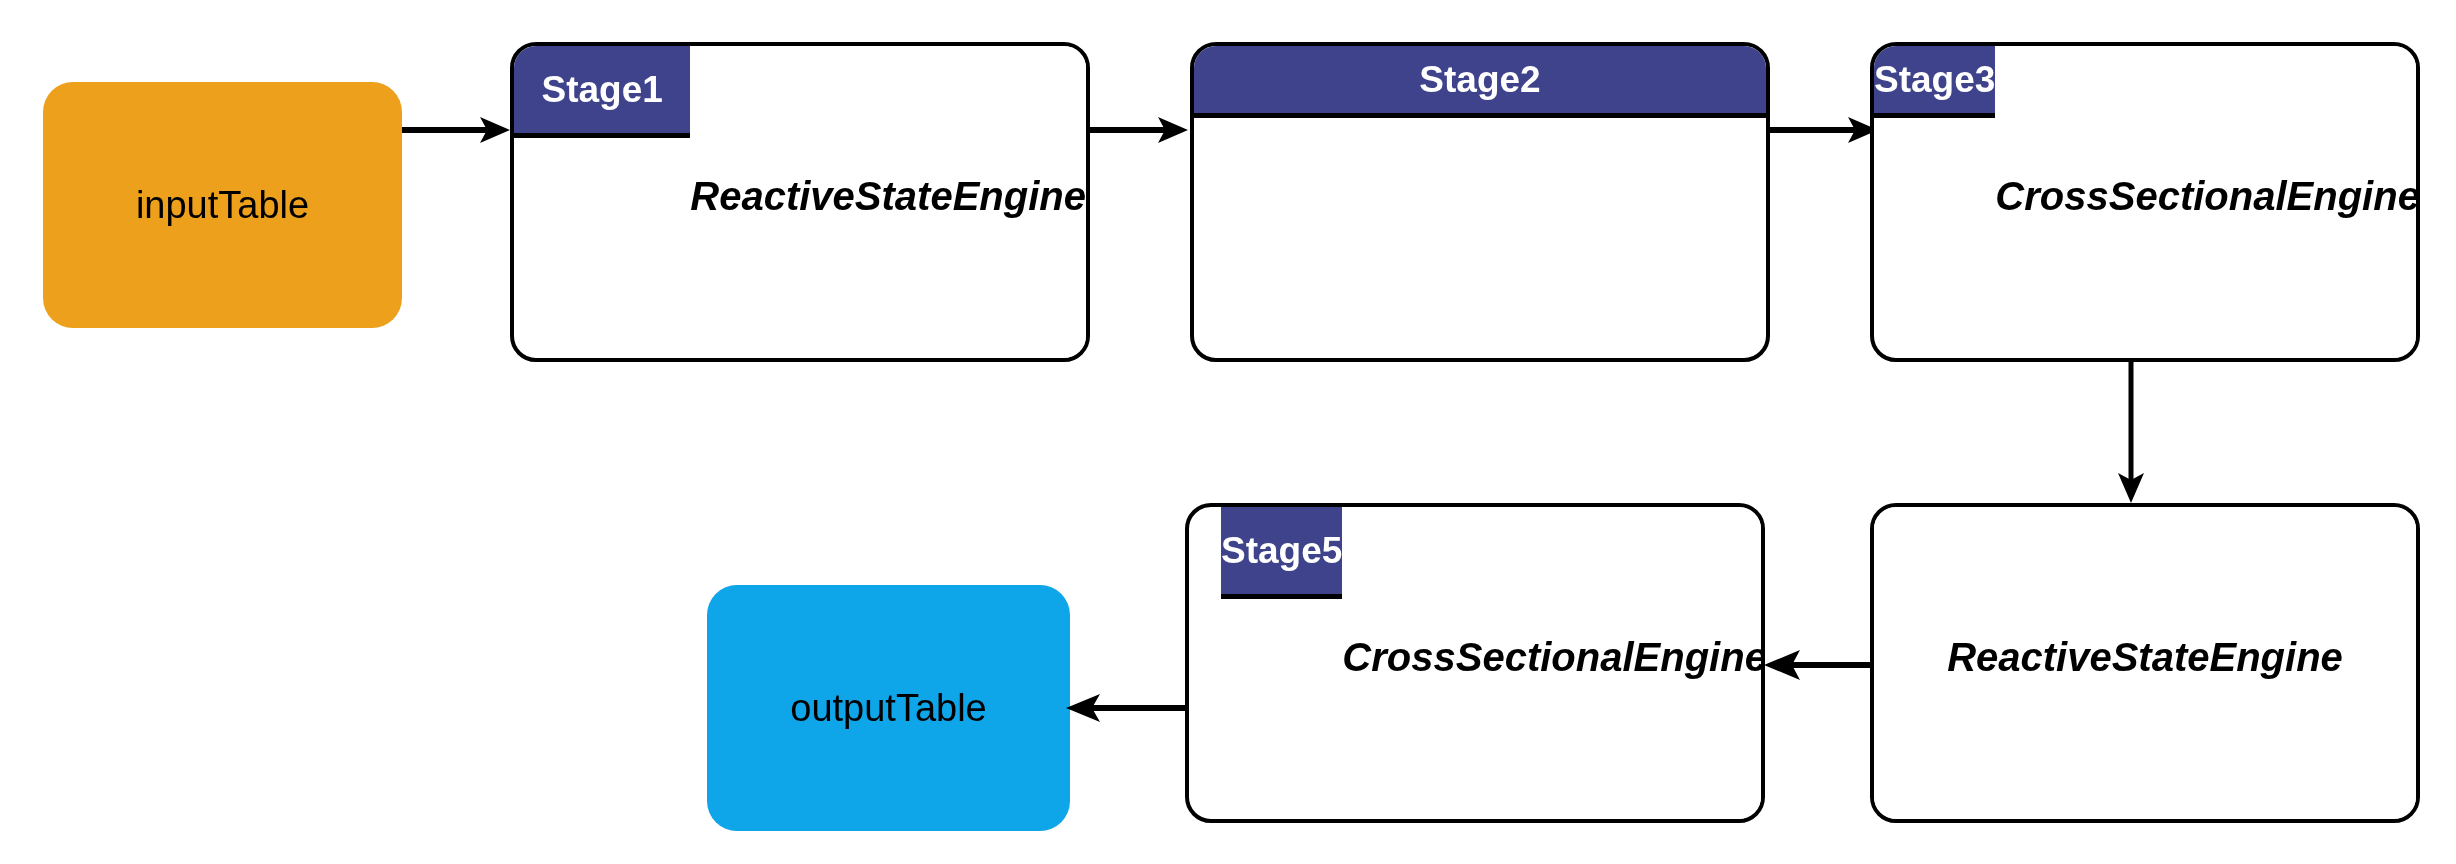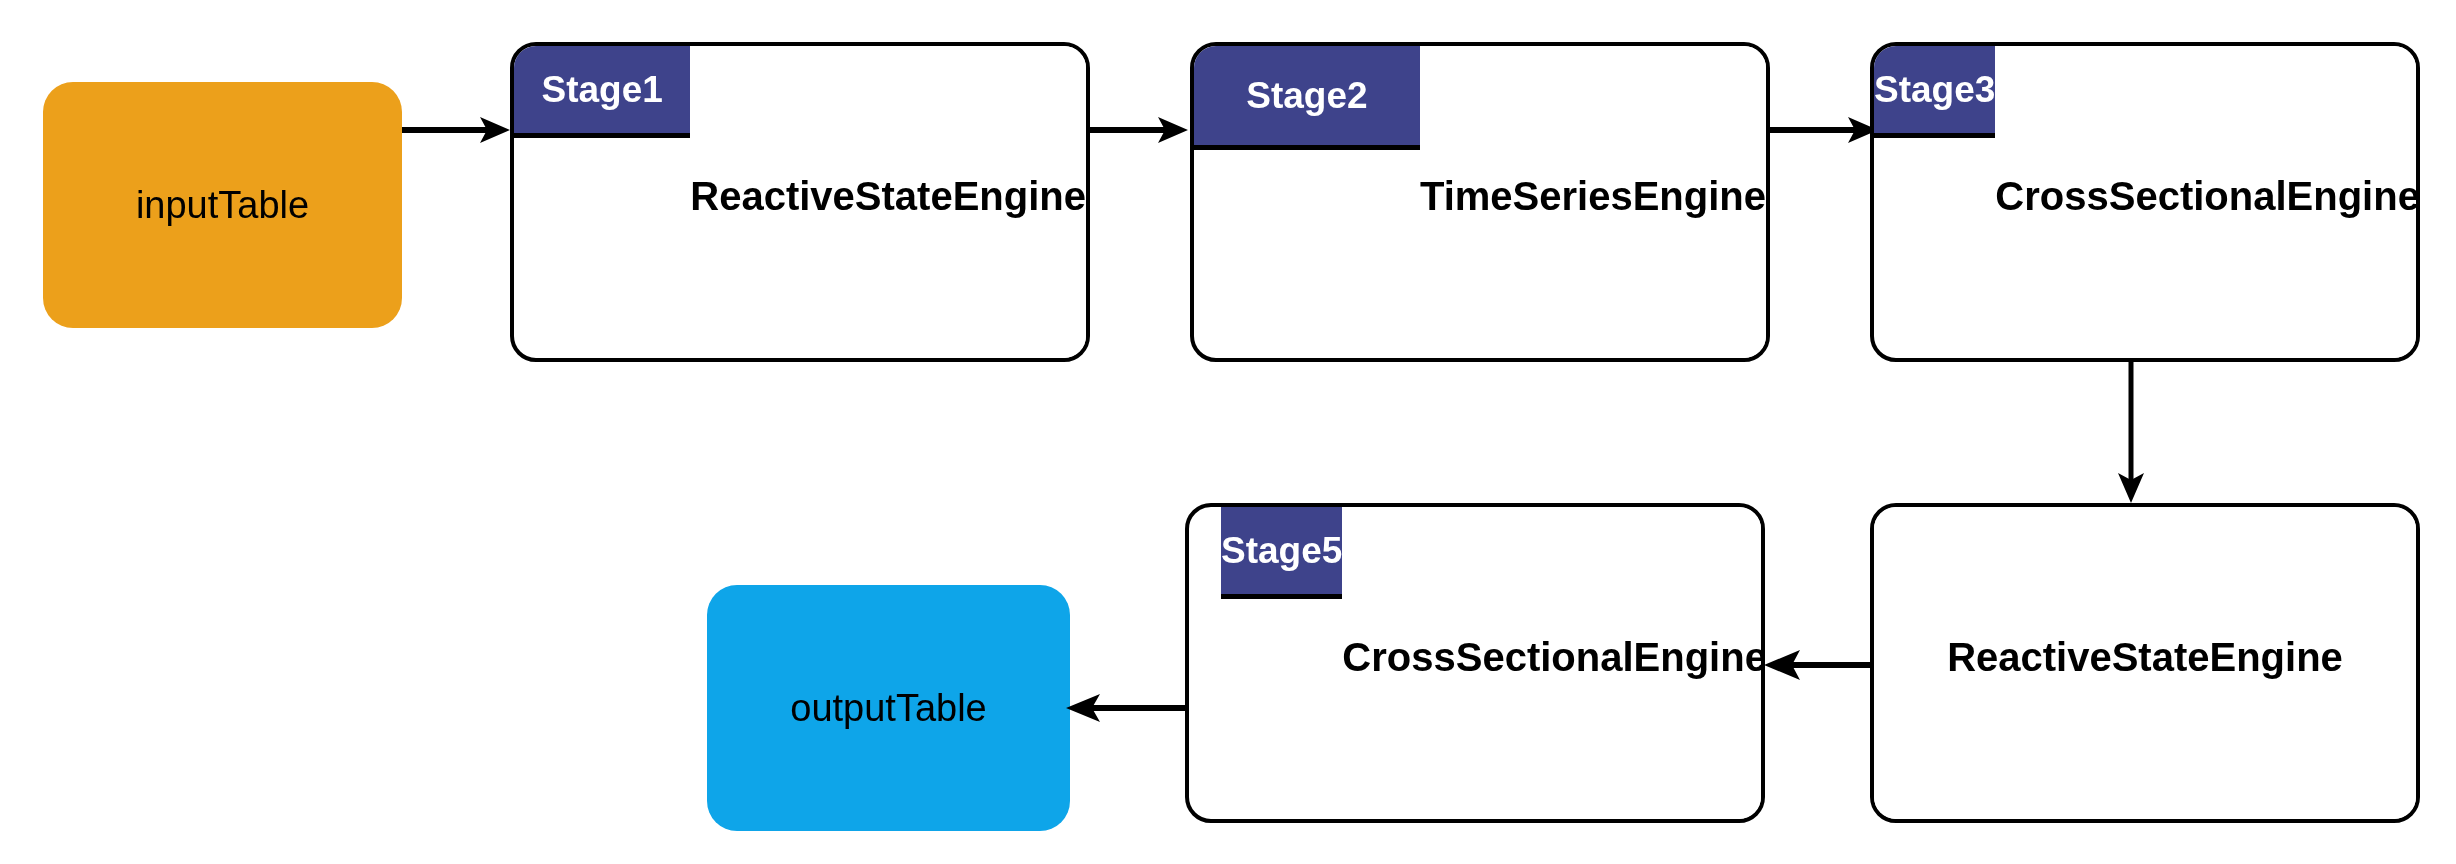--- a/index.html
+++ b/index.html
@@ -67,21 +67,21 @@
   }
   .stage-title {
     color: #000000;
     font-size: 40px;
     font-weight: bold;
     line-height: 1;
     white-space: nowrap;
     position: relative;
   }
   
-  .stage-body.align-upper .stage-title { transform: translateY(-6px); }
+  .stage-body.align-upper .stage-title { transform: translateY(-6px); font-style: italic; }
 
   
   .arrow {
     position: absolute;
   }
   .arrow svg { display: block; overflow: visible; }
 </style>
 </head>
 <body>
 
@@ -108,37 +108,34 @@
   </div>
 
   <div class="arrow" style="left:1090px; top:110px; width:102px; height:40px;">
     <svg width="102" height="40" viewBox="0 0 102 40">
       <line x1="0" y1="20" x2="76" y2="20" stroke="#000000" stroke-width="6"></line>
       <polygon points="98,20 68,7 75,20 68,33" fill="#000000"></polygon>
     </svg>
   </div>
 
   <div class="stage-node" style="left:1190px; top:42px; width:580px; height:320px;">
-    <div class="stage-header" style="height:104px; background:#3e438b;">
+    <div class="stage-header" style="height:72px; background:#3e438b;">
       <span>Stage2</span>
-    </div>
-    <div class="stage-body align-upper">
-      <span class="stage-title">TimeSeriesEngine</span>
     </div>
   </div>
 
   <div class="arrow" style="left:1770px; top:110px; width:112px; height:40px;">
     <svg width="112" height="40" viewBox="0 0 112 40">
       <line x1="0" y1="20" x2="86" y2="20" stroke="#000000" stroke-width="6"></line>
       <polygon points="108,20 78,7 85,20 78,33" fill="#000000"></polygon>
     </svg>
   </div>
 
   <div class="stage-node" style="left:1870px; top:42px; width:550px; height:320px;">
-    <div class="stage-header" style="height:92px; background:#3e438b;">
+    <div class="stage-header" style="height:72px; background:#3e438b;">
       <span>Stage3</span>
     </div>
     <div class="stage-body align-upper">
       <span class="stage-title">CrossSectionalEngine</span>
     </div>
   </div>
 
   <div class="arrow" style="left:2111px; top:360px; width:40px; height:146px;">
     <svg width="40" height="146" viewBox="0 0 40 146">
       <line x1="20" y1="0" x2="20" y2="120" stroke="#000000" stroke-width="5"></line>

